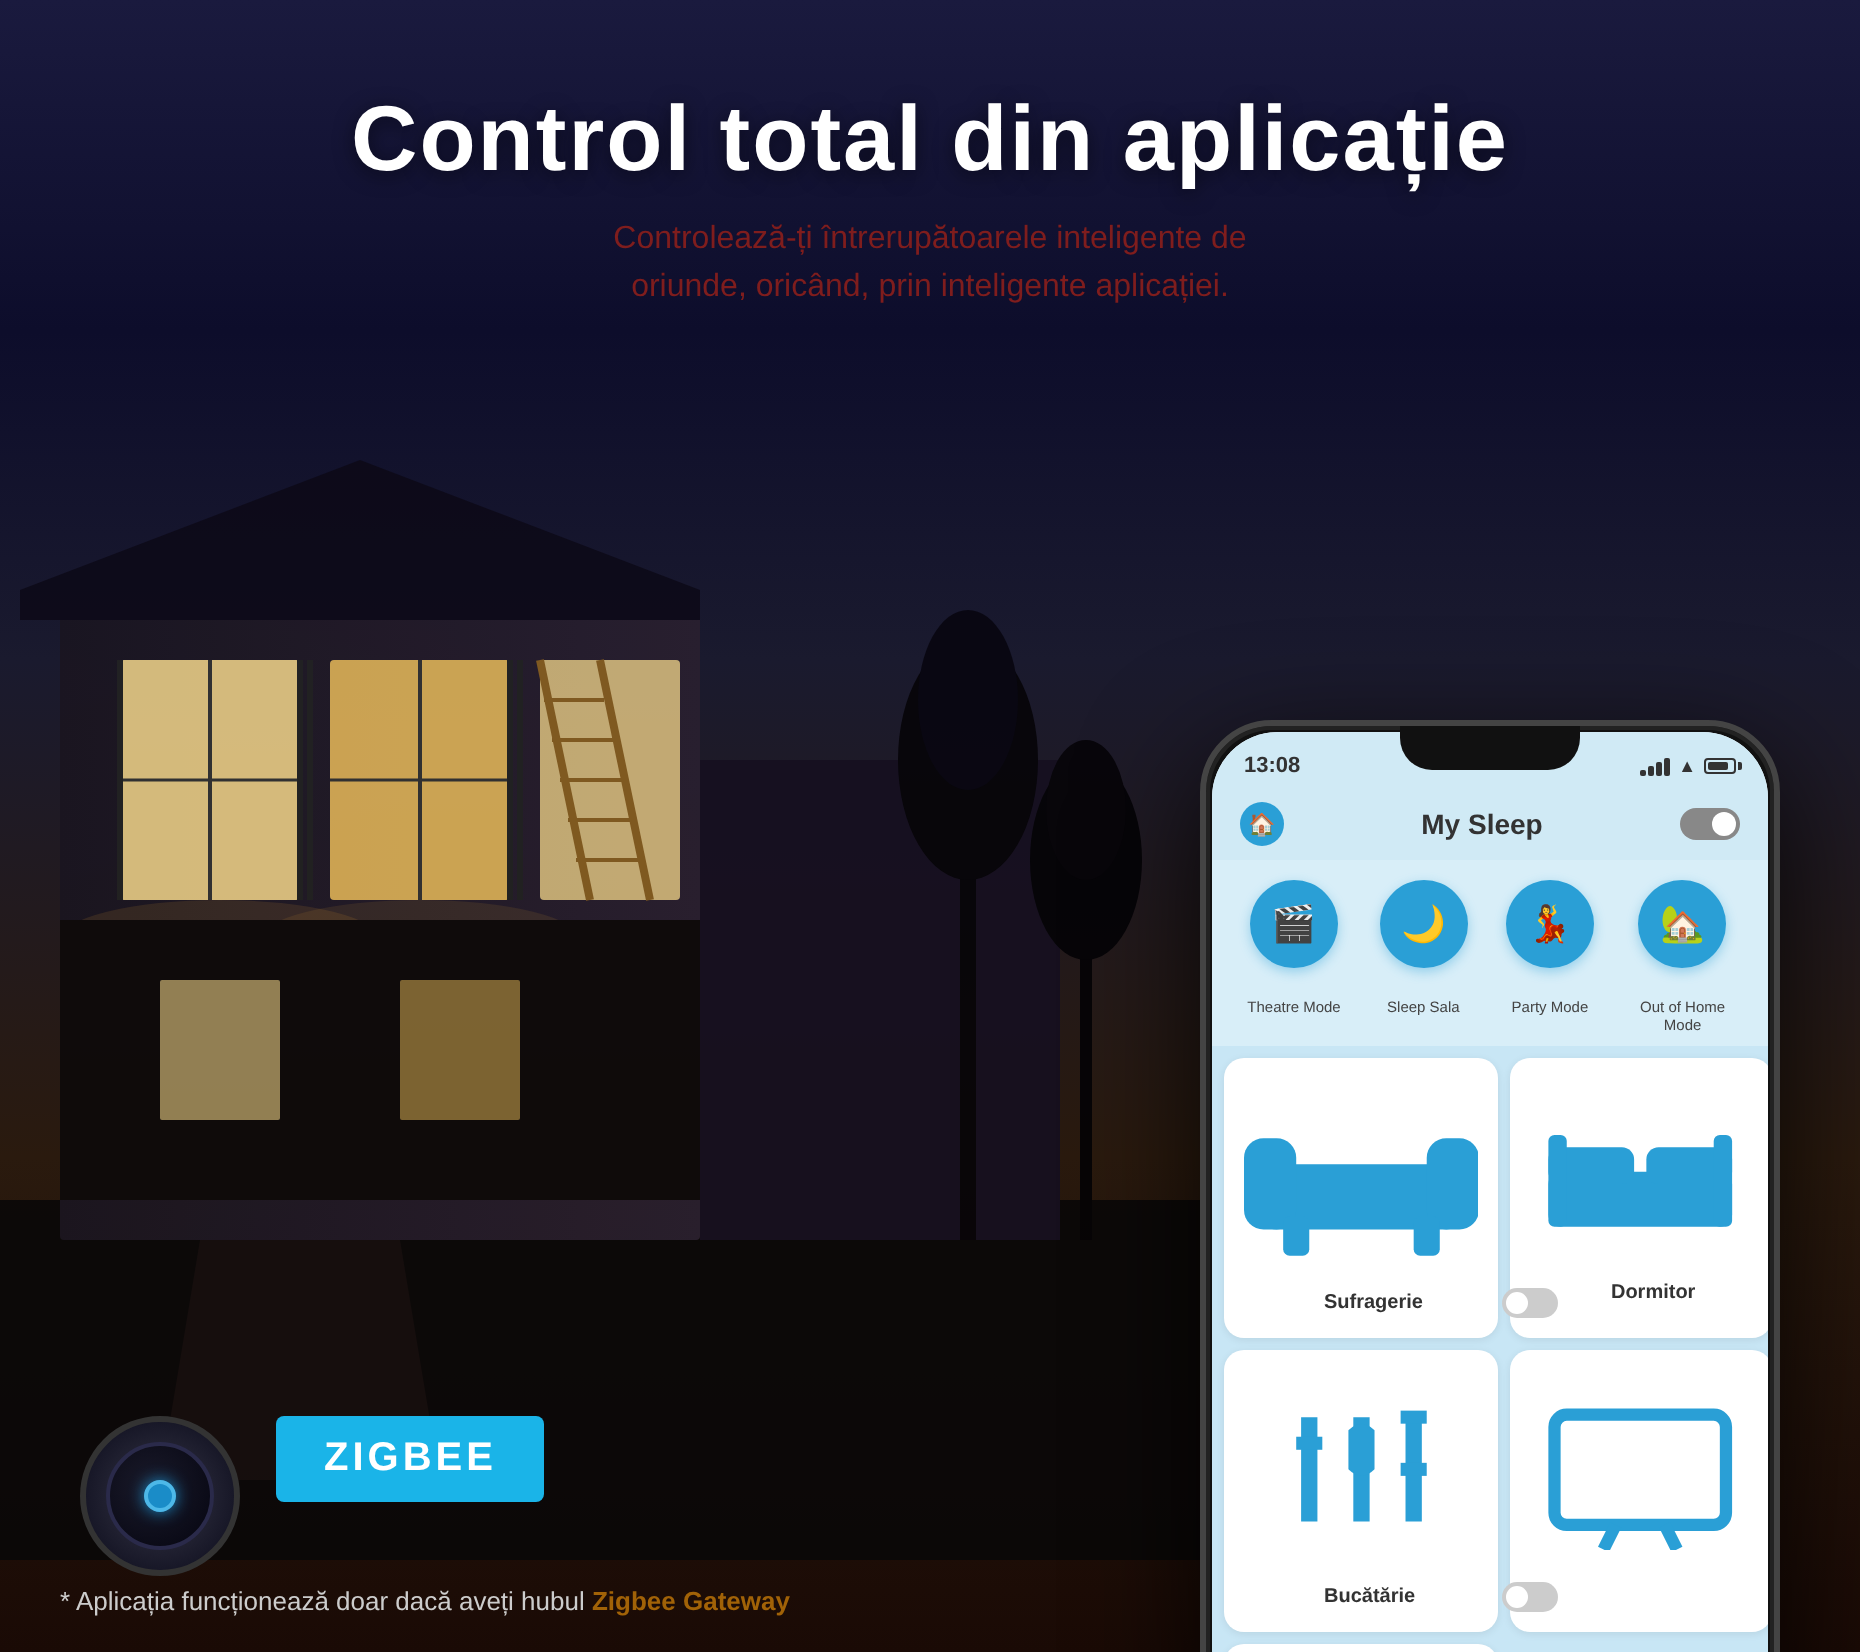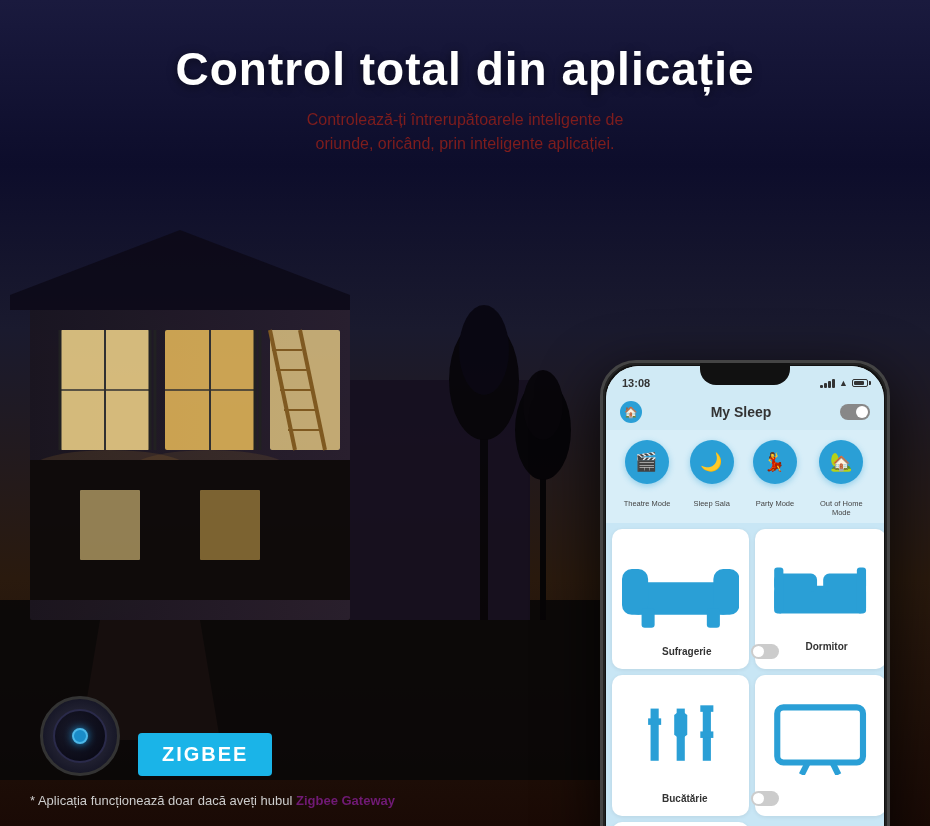--- a/index.html
+++ b/index.html
@@ -41,25 +41,25 @@
       font-size: 16px;
       color: #7f1d1d;
       line-height: 1.5;
       max-width: 400px;
       margin: 0 auto;
     }
 
     
     .zigbee-area {
       position: absolute;
-      bottom: 50px;
+      bottom: 38px;
       left: 40px;
       z-index: 20;
       display: flex;
-      align-items: flex-end;
+      align-items: flex-start;
       gap: 18px;
     }
 
     .zigbee-device {
       width: 80px; height: 80px;
       border-radius: 50%;
       background: radial-gradient(circle, #2a2a3a 30%, #0a0a1a 100%);
       border: 3px solid #333;
       display: flex; align-items: center; justify-content: center;
       position: relative;
@@ -95,21 +95,21 @@
     .footer-note {
       position: absolute;
       bottom: 18px;
       left: 30px;
       font-size: 13px;
       color: #ccc;
       z-index: 20;
     }
 
     .footer-note strong {
-      color: #701a75;
+      color: #a16207;
     }
 
     
     .phone-wrapper {
       position: absolute;
       right: 40px;
       top: 360px;
       width: 290px;
       height: 520px;
       z-index: 15;

